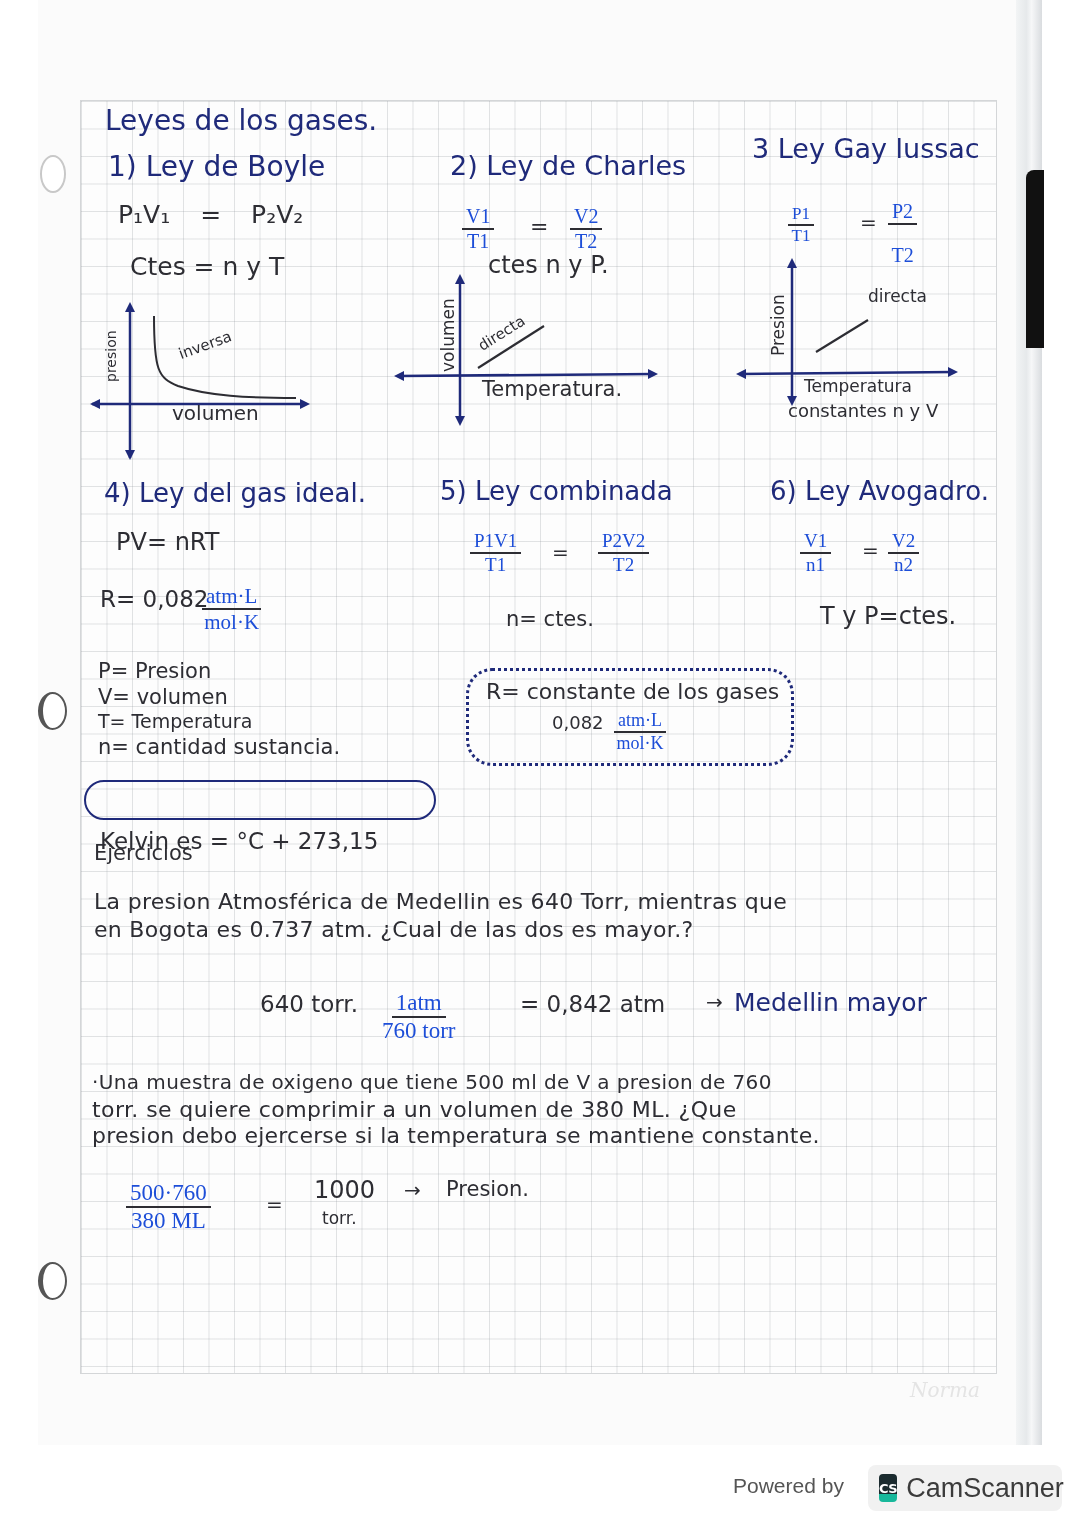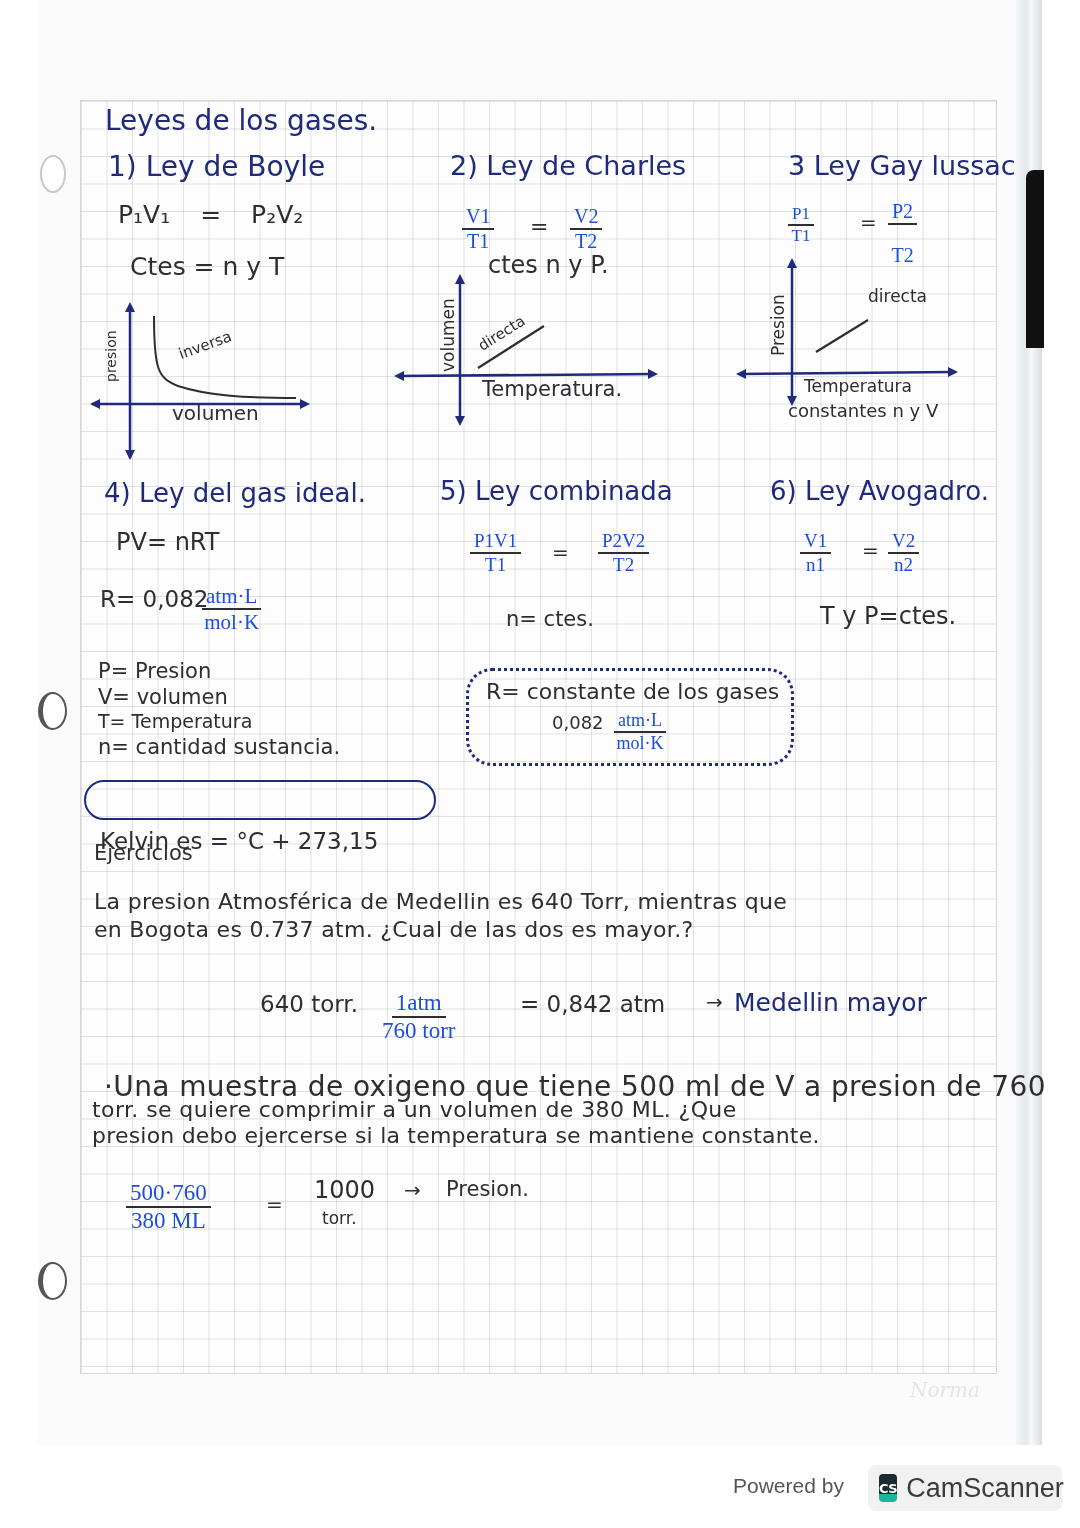--- a/index.html
+++ b/index.html
@@ -124,21 +124,21 @@
   <polygon points="68,154 63,144 73,144" fill="#1f2a7a"></polygon>
   <line x1="6" y1="104" x2="262" y2="102" stroke="#1f2a7a" stroke-width="2.5"></line>
   <polygon points="266,102 256,97 256,107" fill="#1f2a7a"></polygon>
   <polygon points="2,104 12,99 12,109" fill="#1f2a7a"></polygon>
   <line x1="86" y1="96" x2="152" y2="54" stroke="#2d2d33" stroke-width="2.2"></line>
 </svg>
 <div class="hw ink" style="left:440px;top:372px;font-size:17px;transform:rotate(-90deg);transform-origin:left top;">volumen</div>
 <div class="hw ink" style="left:476px;top:326px;font-size:15px;transform:rotate(-32deg);">directa</div>
 <div class="hw ink" style="left:482px;top:378px;font-size:21px;">Temperatura.</div>
 
-<div class="hw blue" style="left:752px;top:152px;font-size:27px;margin-left:36px;">3 Ley Gay lussac</div>
+<div class="hw blue" style="left:752px;top:135px;font-size:27px;">3 Ley Gay lussac</div>
 <div class="frac" style="left:788px;top:204px;font-size:17px;">
   <span class="num">P1</span>
   <span>T1</span>
 </div>
 <div class="hw ink" style="left:860px;top:212px;font-size:20px;">=</div>
 <div class="frac" style="left:888px;top:200px;font-size:20px;gap:19px;">
   <span class="num">P2</span>
   <span>T2</span>
 </div>
 
@@ -210,21 +210,21 @@
 
 <div class="hw ink" style="left:260px;top:992px;font-size:23px;">640 torr.</div>
 <div class="frac" style="left:382px;top:990px;font-size:23px;text-align:right;">
   <span class="num">1atm</span>
   <span>760 torr</span>
 </div>
 <div class="hw ink" style="left:520px;top:992px;font-size:23px;">= 0,842 atm</div>
 <div class="hw ink" style="left:706px;top:992px;font-size:20px;">→</div>
 <div class="hw blue" style="left:734px;top:990px;font-size:25px;">Medellin mayor</div>
 
-<div class="hw ink" style="left:104px;top:1072px;font-size:28px;letter-spacing:0.4px;">·Una muestra de oxigeno que tiene 500 ml de V a presion de 760</div>
+<div class="hw ink" style="left:92px;top:1072px;font-size:20px;letter-spacing:0.4px;">·Una muestra de oxigeno que tiene 500 ml de V a presion de 760</div>
 <div class="hw ink" style="left:92px;top:1098px;font-size:22px;letter-spacing:0.4px;">torr. se quiere comprimir a un volumen de 380 ML. ¿Que</div>
 <div class="hw ink" style="left:92px;top:1124px;font-size:22px;letter-spacing:0.2px;">presion debo ejercerse si la temperatura se mantiene constante.</div>
 
 <div class="frac" style="left:126px;top:1180px;font-size:23px;">
   <span class="num">500·760</span>
   <span>380 ML</span>
 </div>
 <div class="hw ink" style="left:266px;top:1194px;font-size:20px;">=</div>
 <div class="hw ink" style="left:314px;top:1178px;font-size:24px;">1000</div>
 <div class="hw ink" style="left:322px;top:1210px;font-size:17px;">torr.</div>

